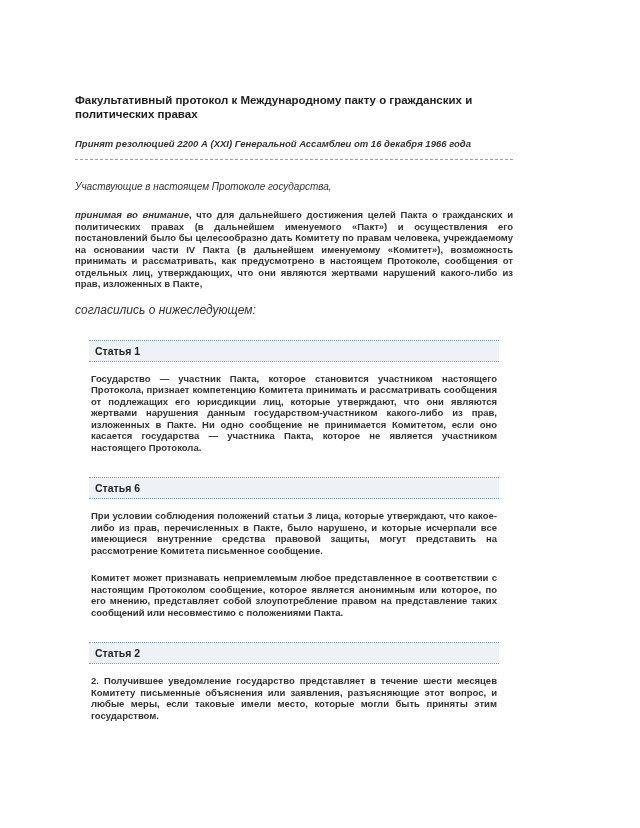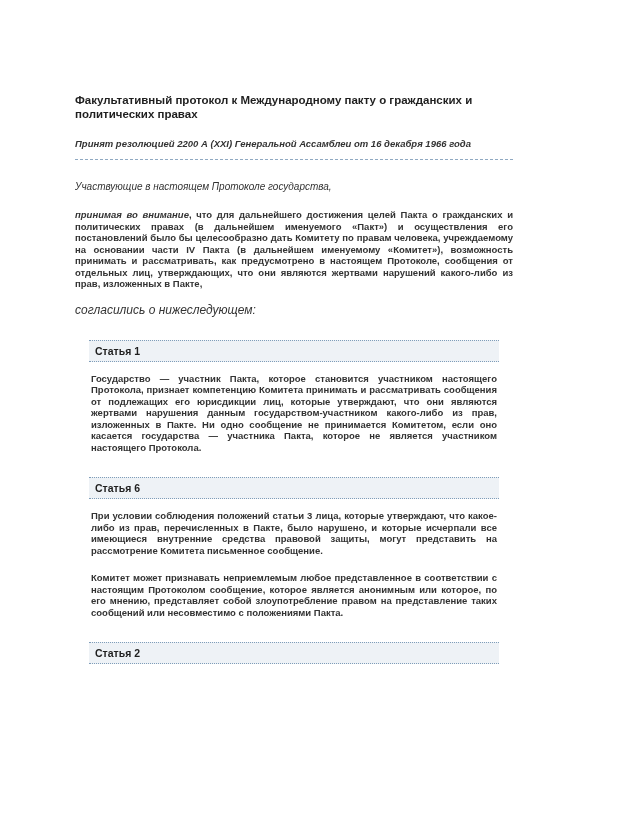--- a/index.html
+++ b/index.html
@@ -102,15 +102,16 @@
     <h2 class="article-heading">Статья 6</h2>
     <p class="body">При условии соблюдения положений статьи 3 лица, которые утверждают, что какое-либо из прав, перечисленных в Пакте, было нарушено, и которые исчерпали все имеющиеся внутренние средства правовой защиты, могут представить на рассмотрение Комитета письменное сообщение.</p>
   </section>
 
   <section class="article">
     <p class="body">Комитет может признавать неприемлемым любое представленное в соответствии с настоящим Протоколом сообщение, которое является анонимным или которое, по его мнению, представляет собой злоупотребление правом на представление таких сообщений или несовместимо с положениями Пакта.</p>
   </section>
 
   <section class="article">
     <h2 class="article-heading">Статья 2</h2>
+    <p class="body">2. Получившее уведомление государство представляет в течение шести месяцев Комитету письменные объяснения или заявления, разъясняющие этот вопрос, и любые меры, если таковые имели место, которые могли быть приняты этим государством.</p>
   </section>
 
 </div>
 
 </body></html>

